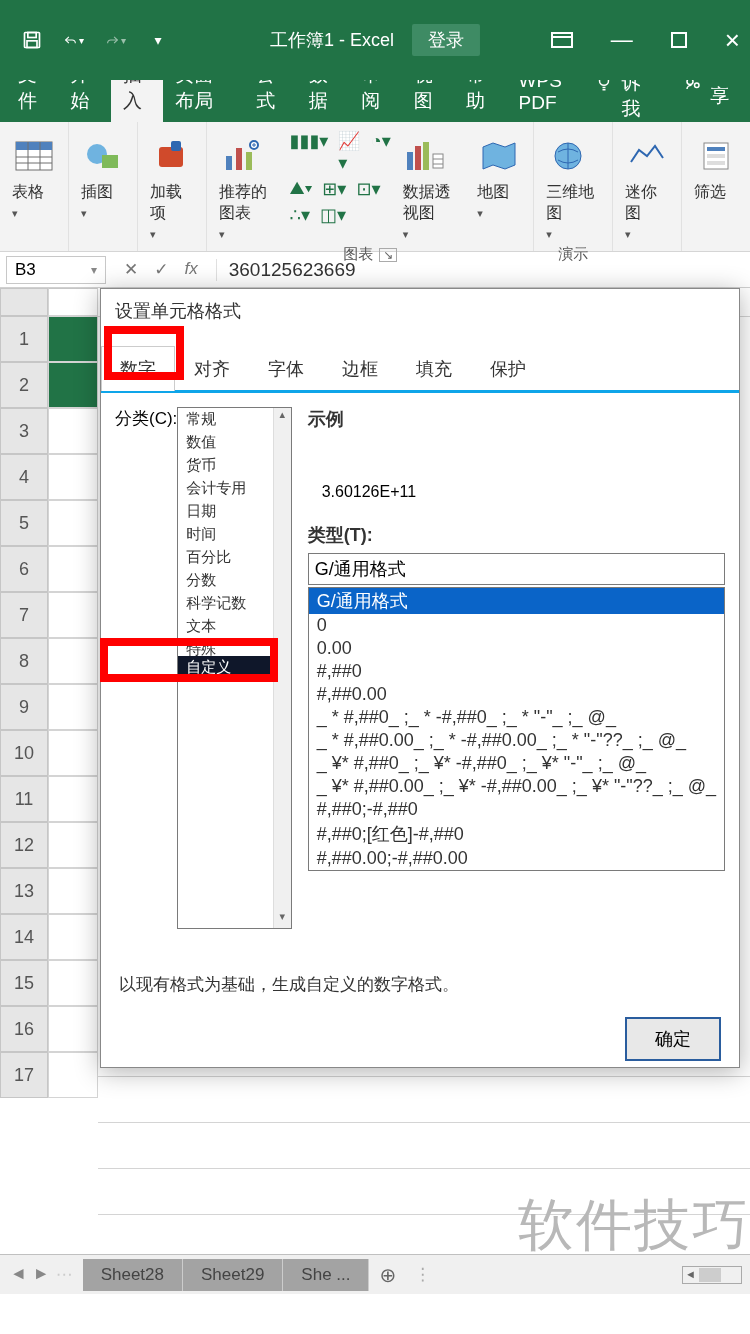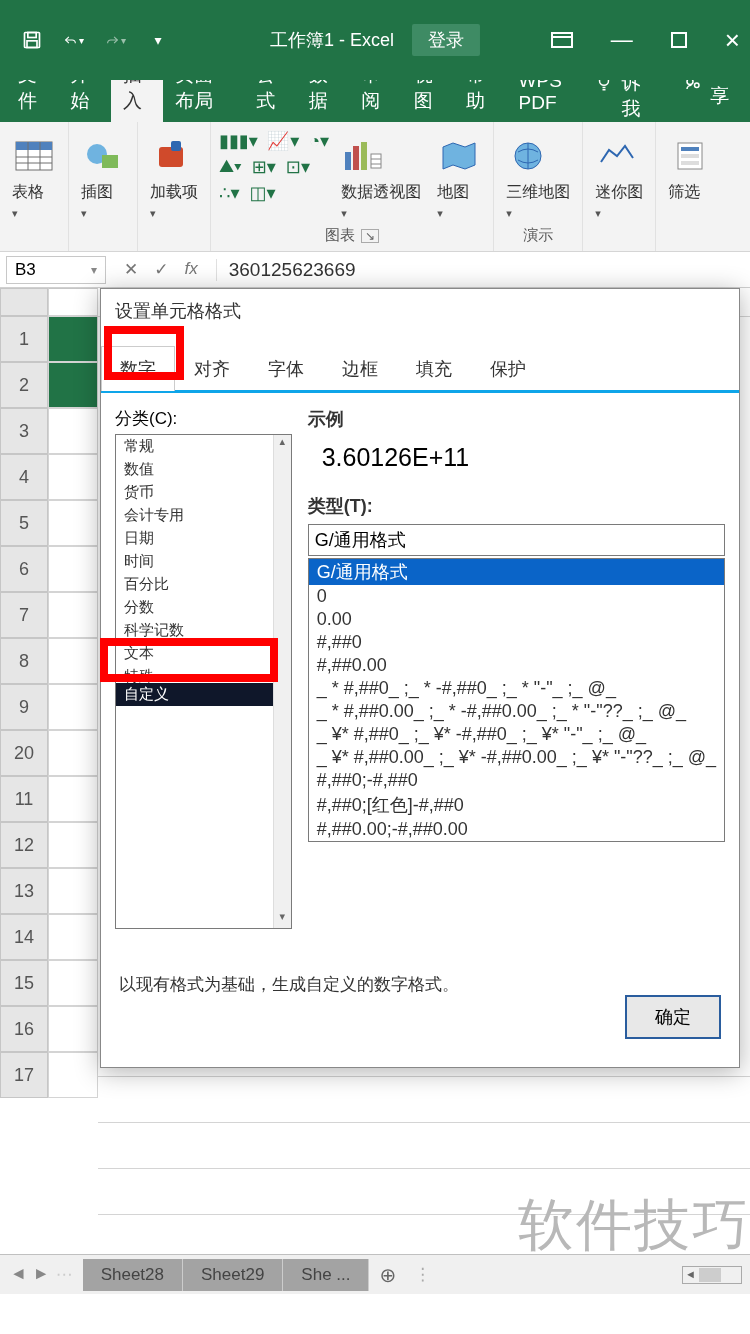--- a/index.html
+++ b/index.html
@@ -60,39 +60,39 @@
 .st-hbar::before{content:"◄"; position:absolute; left:2px; font-size:11px; color:#666; top:1px;}
 .st-hbar::after{content:""; position:absolute; left:16px; top:1px; width:22px; height:14px; background:#cdcdcd;}
 
 
 .dialog { position:absolute; left:100px; top:288px; width:640px; height:780px; background:#fff; border:1px solid #888; box-shadow: 0 4px 24px rgba(0,0,0,.3); z-index:10;}
 .dlg-title { padding:10px 14px; font-size:18px; color:#333;}
 .dlg-tabs { display:flex; border-bottom:3px solid #0ea5e9; margin-top:12px;}
 .dlg-tab { padding:10px 18px; font-size:18px; color:#333; border:1px solid transparent; border-bottom:none; position:relative; top:1px;}
 .dlg-tab.active { border-color:#ccc; background:#fff;}
 .dlg-body { padding:14px 14px; display:flex; gap:16px; height:550px;}
-.cat-col { width:180px; display:flex; flex-direction:column;}
+.cat-col { width:180px; display:flex; flex-direction:row;}
 .cat-label { font-size:17px; margin-bottom:4px;}
 .cat-list { flex:1; border:1px solid #7a7a7a; background:#fff; overflow:hidden; position:relative;}
 .cat-item { padding:2px 8px; font-size:15px; color:#333; white-space:nowrap;}
 .cat-item.sel { background:#0f172a; color:#fff;}
 .cat-scroll { position:absolute; right:0; top:0; bottom:0; width:18px; background:#f0f0f0; border-left:1px solid #ddd;}
 .cat-scroll .up, .cat-scroll .dn { height:18px; text-align:center; font-size:11px; color:#666;}
 .cat-scroll .dn { position:absolute; bottom:0; left:0; right:0;}
 
 .right-col { flex:1; display:flex; flex-direction:column;}
 .section-label { font-size:18px; color:#333; margin-bottom:6px;font-weight:bold;}
-.sample-val { font-size:25px; padding:6px 0 22px 14px;}
+.sample-val { font-size:16px; padding:6px 0 22px 14px;margin-top:40px;}
 .type-input { border:1px solid #7a7a7a; padding:3px 6px; font-size:18px; background:#fff; margin-bottom:2px;}
 .type-list { border:1px solid #7a7a7a; background:#fff; flex:0 0 auto;}
 .type-item { padding:1px 8px; font-size:18px; color:#333; white-space:nowrap; overflow:hidden;}
 .type-item.sel { background:#0a64c8; color:#fff;}
 
 .dlg-note { padding: 30px 18px; font-size:17px; color:#333;}
-.dlg-buttons { position:absolute; bottom:28px; right:18px; display:flex; gap:12px;}
+.dlg-buttons { position:absolute; bottom:6px; right:18px; display:flex; gap:12px;}
 .dlg-btn { border:2px solid #2a5d9e; background:#e8e8e8; padding:8px 28px; font-size:18px;}
 
 
 .hl { position:absolute; border:8px solid #ff0000; z-index:20; pointer-events:none;}
 .hl1 { left:104px; top:326px; width:80px; height:54px;}
 .hl2 { left:100px; top:638px; width:178px; height:44px;}
 
 
 svg { display:block; }
 </style>
@@ -216,20 +216,33 @@
               <rect x="4" y="6" width="24" height="20" rx="3" fill="#d04a2b"></rect>
               <rect x="16" y="0" width="10" height="10" rx="2" fill="#2e67b1"></rect>
             </svg>
           </span>
       <span><span>加载项</span></span>
     </div>
       </div>
   </div>
   <div class="rgroup">
     <div class="rgroup-inner">
+      <div class="rbtn dd">
+        <span class="ricon">
+            <svg width="38" height="32" viewBox="0 0 38 32">
+              <rect x="4" y="16" width="6" height="14" fill="#4f81bd"></rect>
+              <rect x="14" y="8" width="6" height="22" fill="#c0504d"></rect>
+              <rect x="24" y="12" width="6" height="18" fill="#9bbb59"></rect>
+              <circle cx="32" cy="5" r="4" fill="#fff" stroke="#2e67b1" stroke-width="2"></circle>
+              <line x1="30" y1="5" x2="34" y2="5" stroke="#2e67b1"></line>
+              <line x1="32" y1="3" x2="32" y2="7" stroke="#2e67b1"></line>
+            </svg>
+          </span>
+        <span>推荐的图表</span>
+      </div>
       <div class="mini-stack">
         <div style="display:flex;gap:10px">
             <span>▮▮▮▾</span>
             <span>📈▾</span>
             <span>◔▾</span>
           </div>
         <div style="display:flex;gap:10px">
             <span>⛰▾</span>
             <span>⊞▾</span>
             <span>⊡▾</span>
@@ -361,21 +374,21 @@
       </div>
     <div class="grow">
         <div class="rowhdr">8</div>
         <div class="cellA"></div>
       </div>
     <div class="grow">
         <div class="rowhdr">9</div>
         <div class="cellA"></div>
       </div>
     <div class="grow">
-        <div class="rowhdr">20</div>
+        <div class="rowhdr">10</div>
         <div class="cellA"></div>
       </div>
     <div class="grow">
         <div class="rowhdr">11</div>
         <div class="cellA"></div>
       </div>
     <div class="grow">
         <div class="rowhdr">12</div>
         <div class="cellA"></div>
       </div>

